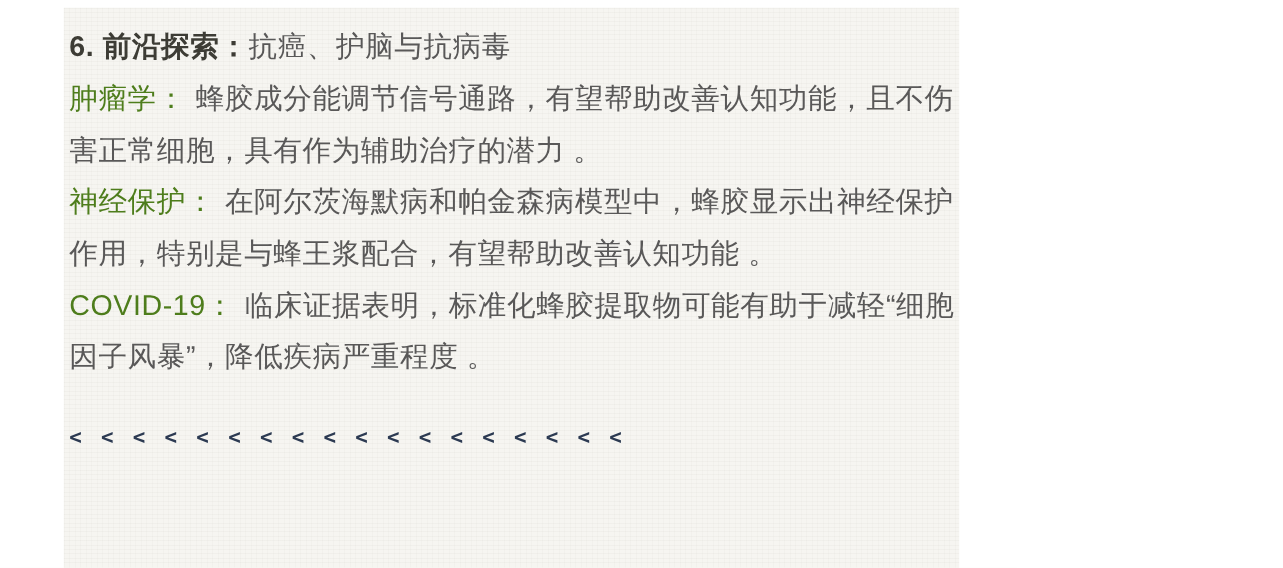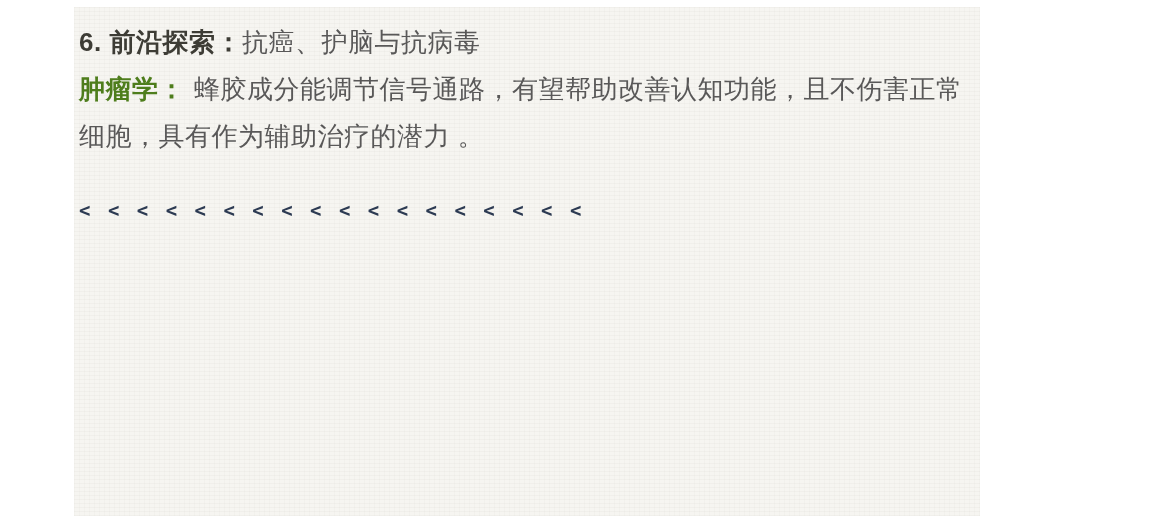--- a/index.html
+++ b/index.html
@@ -6,43 +6,43 @@
     margin: 0;
     padding: 0;
     width: 1166px;
     height: 516px;
     background: #ffffff;
     overflow: hidden;
     font-family: "Liberation Sans", "DejaVu Sans", sans-serif;
   }
   .paper {
     position: absolute;
-    left: 74px;
+    left: 58px;
     top: 7px;
-    width: 906px;
+    width: 814px;
     height: 509px;
     background-color: #f6f5f1;
     background-image:
       repeating-linear-gradient(0deg,  rgba(120,115,100,0.045) 0px, rgba(120,115,100,0.045) 1px, transparent 1px, transparent 4px),
       repeating-linear-gradient(90deg, rgba(120,115,100,0.030) 0px, rgba(120,115,100,0.030) 1px, transparent 1px, transparent 5px);
   }
   .content {
     padding: 12px 4px 0 5px;
     font-size: 26px;
     line-height: 47px;
     color: #595858;
     letter-spacing: 0.5px;
   }
   .heading { margin: 0; font-size: 26px; line-height: 47px; font-weight: normal; }
   .heading .head-strong { color: #3d3c35; font-weight: bold; }
   .heading .head-rest   { color: #595858; font-weight: normal; }
   .para { margin: 0; }
   .para .label {
     color: #4e7d1c;
-    font-weight: bold;
+    font-weight: normal;
     margin-right: 9px;
   }
   .marks {
     margin: 0;
     padding-top: 38px;
     font-size: 19px;
     line-height: 24px;
     font-weight: bold;
     color: #2c3a52;
     letter-spacing: 3px;
@@ -52,18 +52,20 @@
 </head>
 <body>
 
 <div class="paper">
   <div class="content">
 
     <h1 class="heading"><span class="head-strong">6. 前沿探索：</span><span class="head-rest">抗癌、护脑与抗病毒</span></h1>
 
     <p class="para"><span class="label">肿瘤学：</span><span>蜂胶成分能调节信号通路，有望帮助改善认知功能，且不伤害正常细胞，具有作为辅助治疗的潜力 。</span></p>
 
+    <p class="para"><span class="label">神经保护：</span><span>在阿尔茨海默病和帕金森病模型中，蜂胶显示出神经保护作用，特别是与蜂王浆配合，有望帮助改善认知功能 。</span></p>
 
+    <p class="para"><span class="label">COVID-19：</span><span>临床证据表明，标准化蜂胶提取物可能有助于减轻“细胞因子风暴”，降低疾病严重程度 。</span></p>
 
     <p class="marks">&lt; &lt; &lt; &lt; &lt; &lt; &lt; &lt; &lt; &lt; &lt; &lt; &lt; &lt; &lt; &lt; &lt; &lt;</p>
 
   </div>
 </div>
 
 </body></html>

